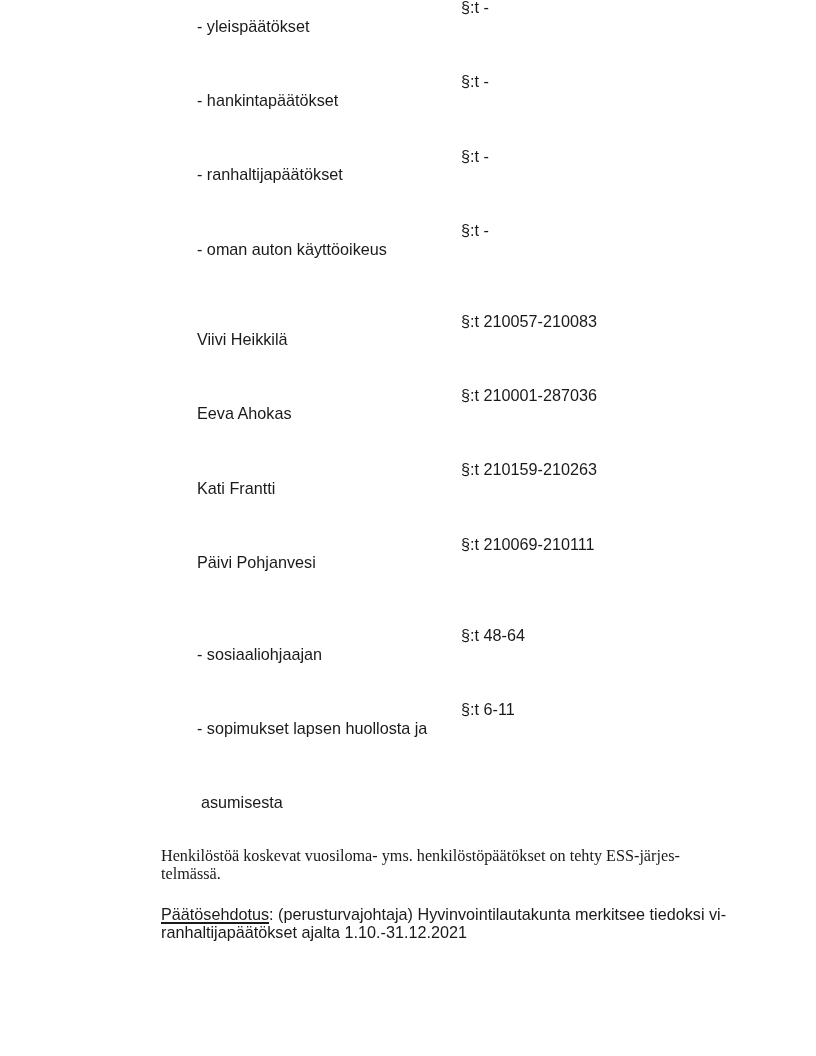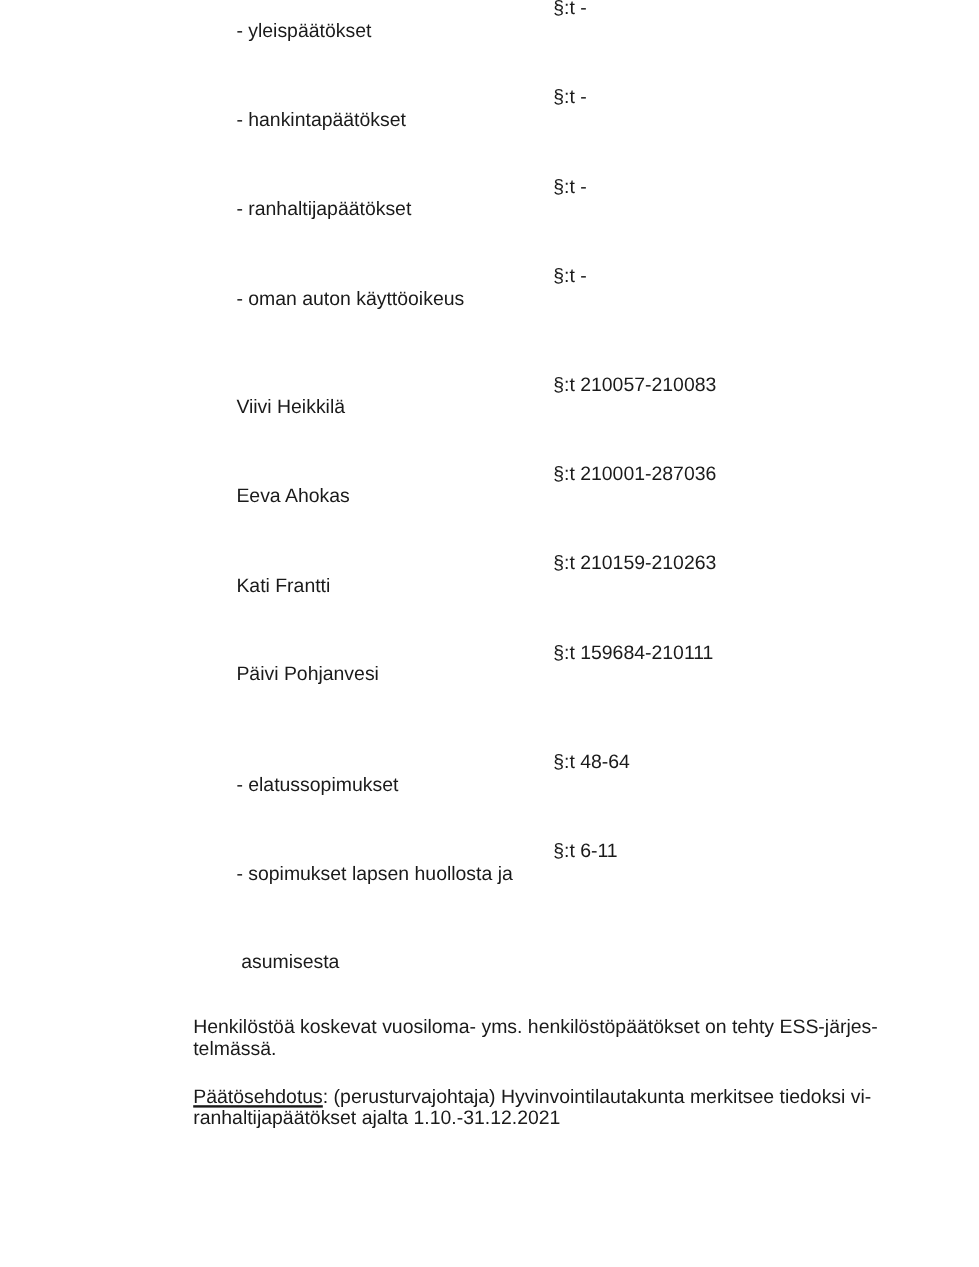--- a/index.html
+++ b/index.html
@@ -28,21 +28,21 @@
   .row .val {
     position: absolute;
     left: 300px;
     top: 0;
     white-space: pre;
   }
   .indent { padding-left: 4px; }
   .sec2 { margin-top: 16px; }
   .sec3 { margin-top: 17px; }
   .para { margin: 0; white-space: pre; }
-  .p-hr { margin-top: 16px; }
+  .p-hr { margin-top: 16px; font-family: Liberation Serif, serif; }
   .p-proposal { margin-top: 21px; }
   .bu {
     font-weight: normal;
     text-decoration: underline;
     text-underline-offset: 2px;
     text-decoration-thickness: 1.5px;
   }
 </style>
 </head>
 <body>
@@ -77,27 +77,27 @@
       <div class="row">
         <span class="lbl">Eeva Ahokas</span>
         <span class="val">§:t 210001-287036</span>
       </div>
       <div class="row">
         <span class="lbl">Kati Frantti</span>
         <span class="val">§:t 210159-210263</span>
       </div>
       <div class="row">
         <span class="lbl">Päivi Pohjanvesi</span>
-        <span class="val">§:t 159684-210111</span>
+        <span class="val">§:t 210069-210111</span>
       </div>
     </div>
 
     <div class="sec3">
       <div class="row">
-        <span class="lbl">- elatussopimukset</span>
+        <span class="lbl">- sosiaaliohjaajan</span>
         <span class="val">§:t 48-64</span>
       </div>
       <div class="row">
         <span class="lbl">- sopimukset lapsen huollosta ja</span>
         <span class="val">§:t 6-11</span>
       </div>
       <div class="row">
         <span class="lbl indent">asumisesta</span>
       </div>
     </div>

